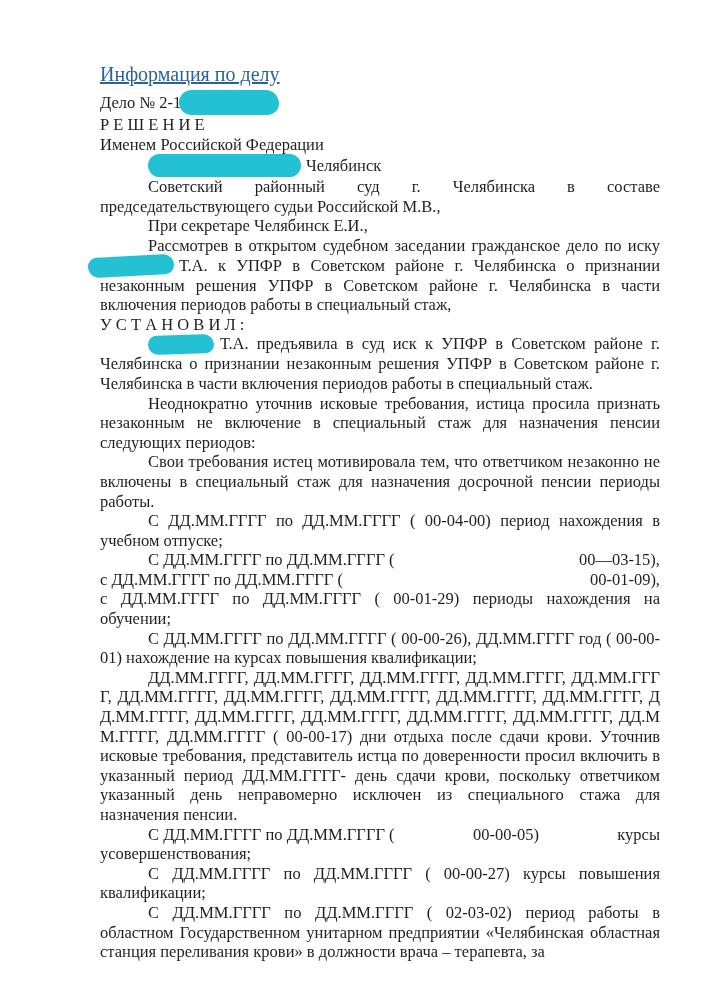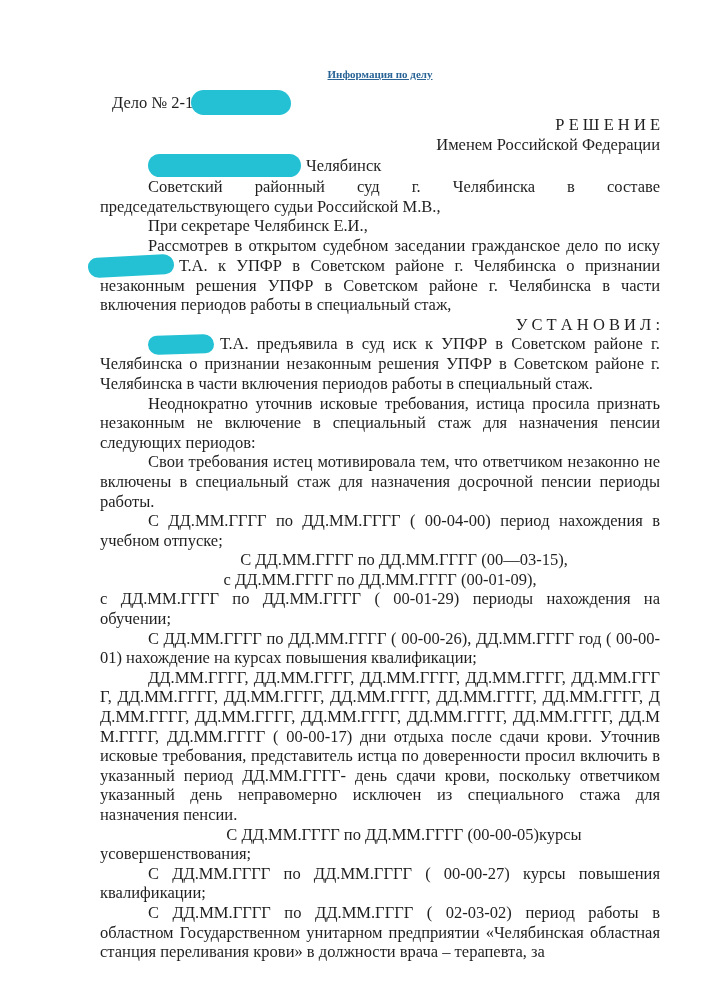--- a/index.html
+++ b/index.html
@@ -14,32 +14,32 @@
     background: var(--page-bg);
     font-family: "Liberation Serif", "DejaVu Serif", serif;
     color: var(--text);
   }
   .page {
     box-sizing: border-box;
     width: 707px; height: 1000px;
     padding: 64px 47px 0 100px;
   }
   .doc { font-size: 16.5px; line-height: 19.6px; }
-  .link-row { text-align: center; line-height: 20px; font-size: 11px; font-weight: bold; }
+  .link-row { text-align: left; line-height: 20px; font-size: 20px; }
   .case-link {
     color: var(--link-blue);
     text-decoration: underline;
     cursor: pointer;
   }
-  .case-line { margin-top: 6px; white-space: nowrap; margin-left: 12px; }
-  .center { text-align: right; }
+  .case-line { margin-top: 6px; white-space: nowrap; }
+  .center { text-align: left; }
   .para { margin: 0; text-align: justify; text-indent: 48px; }
   .para.noindent { text-indent: 0; }
   .line-stretch { text-align: justify; text-align-last: justify; text-indent: 48px; }
-  .row { display: flex; justify-content: center; }
+  .row { display: flex; justify-content: space-between; }
   .row.indent { padding-left: 48px; }
   .break-all { word-break: break-all; }
   .blob {
     display: inline-block;
     background: var(--redaction);
   }
   .blob-case {
     width: 100px; height: 25px;
     border-radius: 13px 14px 12px 13px;
     vertical-align: -7px; margin-left: -2px;

